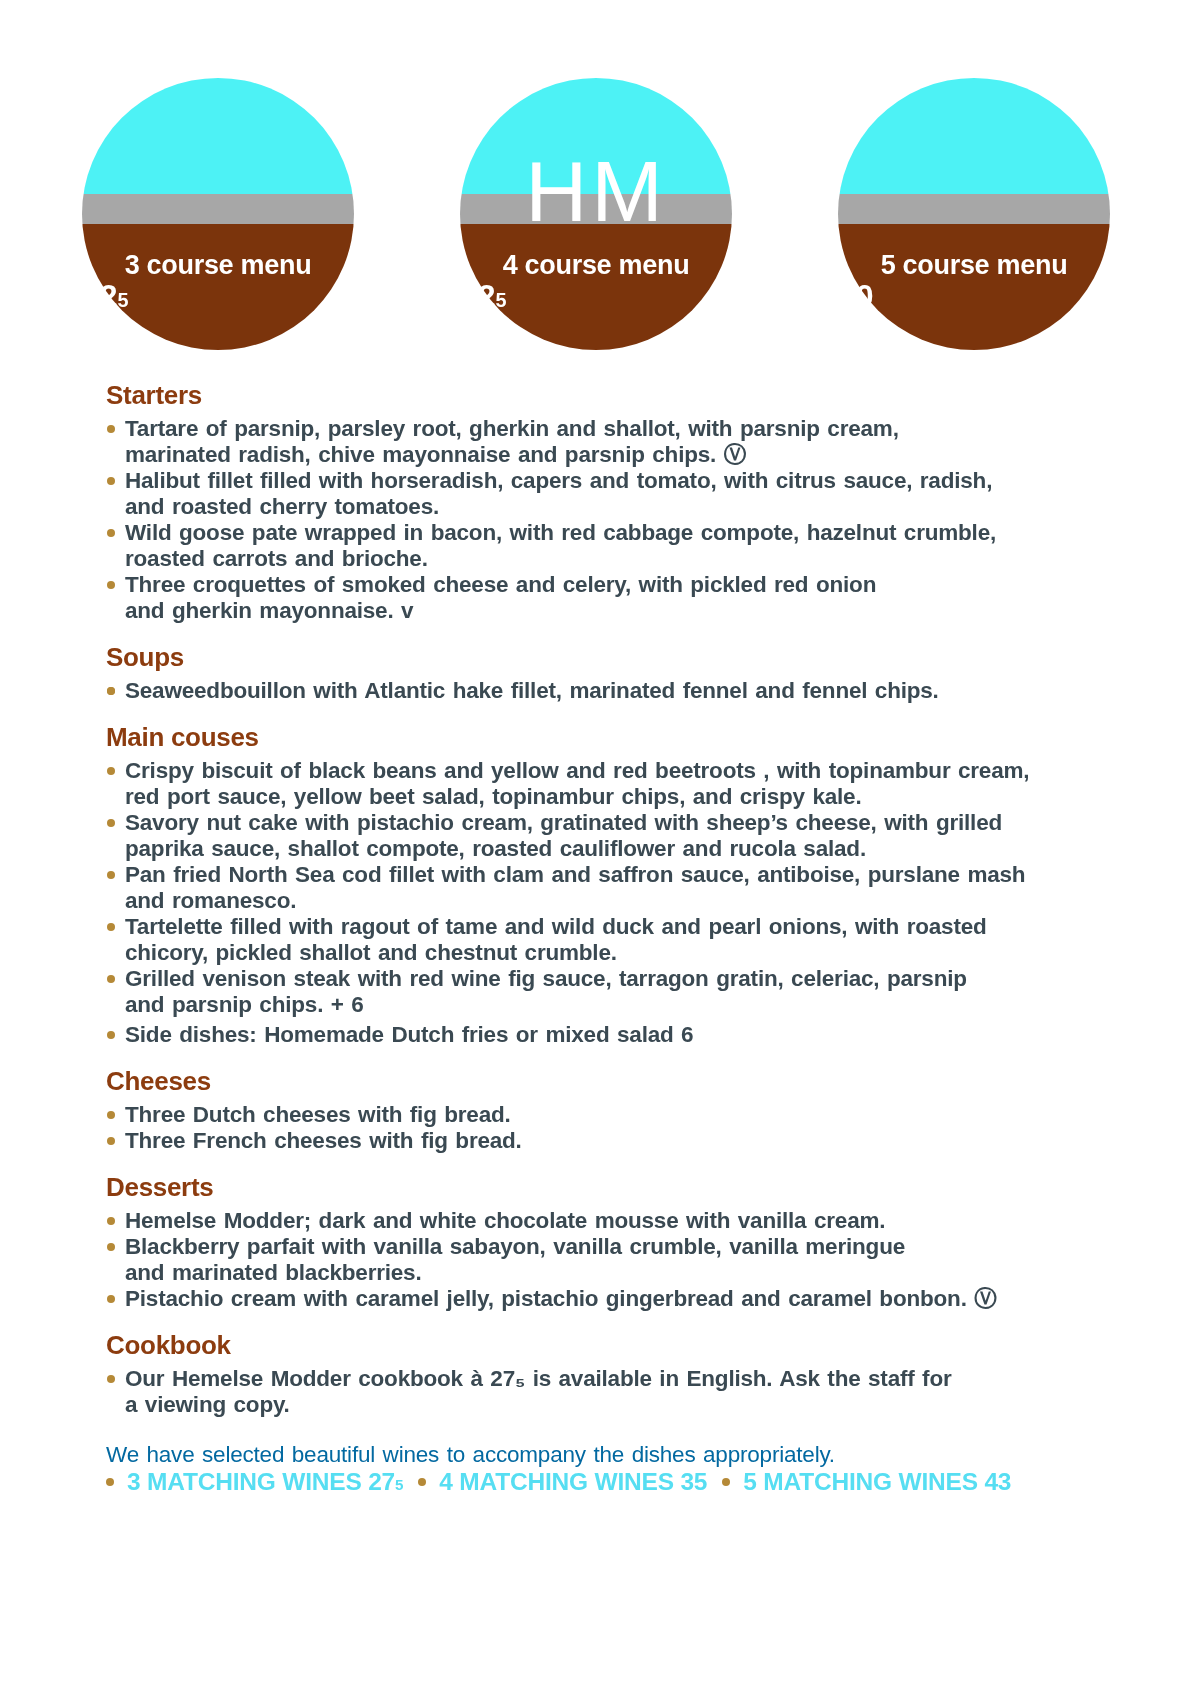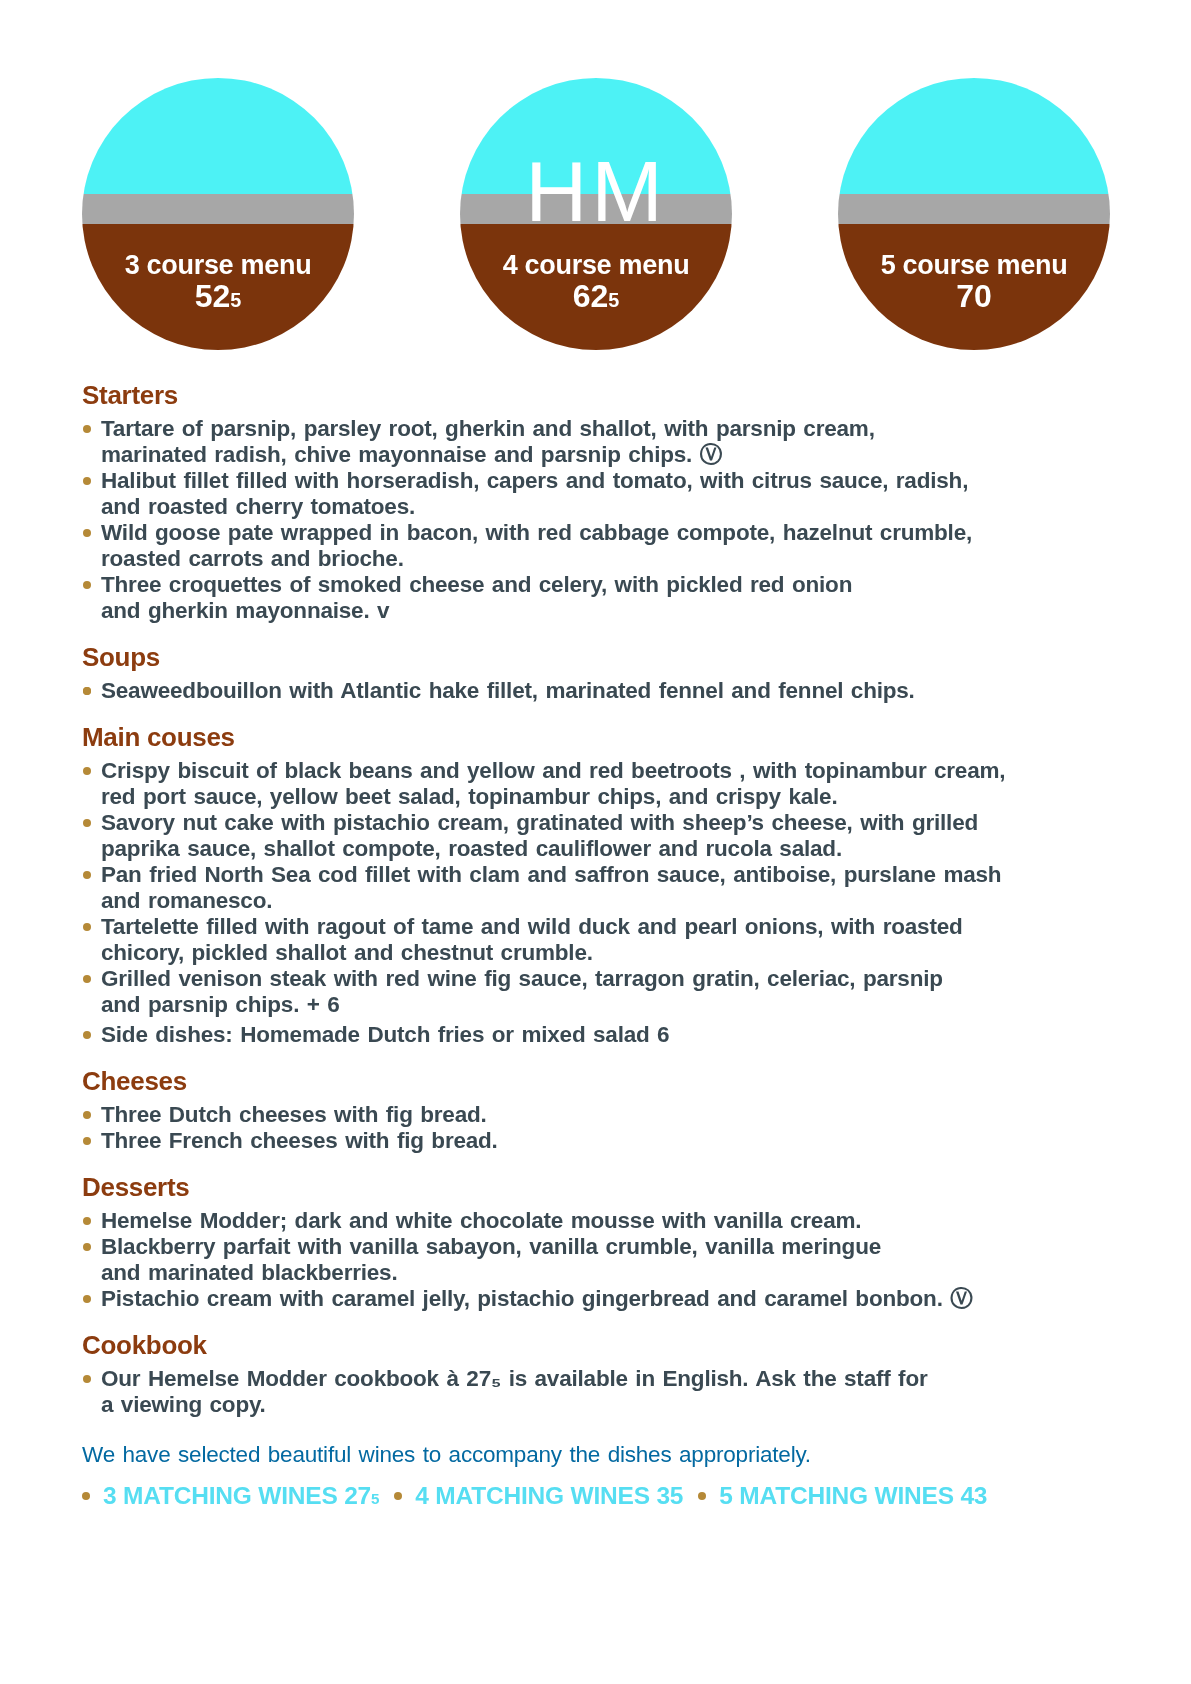--- a/index.html
+++ b/index.html
@@ -31,27 +31,27 @@
     letter-spacing:4px; line-height:1;margin-top:40px;
   }
   .circle .label {
     position:absolute; top:172px; left:0; width:100%;
     text-align:center;
     color:#ffffff; font-size:27px; font-weight:bold;
     letter-spacing:-0.3px;
   }
   .circle .price {
     position:absolute; top:200px; left:0; width:100%;
-    text-align:center;
+    text-align:left;
     color:#ffffff; font-size:32px; font-weight:bold;
   }
   .price .sub, .wine-text .sub { font-size:0.62em; }
 
   
-  .content { padding:12px 60px 0 82px; }
+  .content { padding:12px 60px 0 106px; }
   .section-title {
     color:#8C3C0F;
     font-size:26px; font-weight:bold; line-height:30px;
     letter-spacing:-0.3px;
     margin:18px 0 6px 0;
   }
   .item {
     position:relative;
     padding-left:19px;
     color:#3A4952;
@@ -68,21 +68,21 @@
   }
   
   .wine-intro {
     color:#0369a1;
     font-size:22.5px; line-height:26px;
     letter-spacing:-0.2px; word-spacing:1.5px;
     margin-top:24px;
   }
   .wine-row {
     display:flex; align-items:center; gap:15px;
-    margin-top:14px;
+    margin-top:0;
   }
   .wine-option { display:flex; align-items:center; gap:13px; }
   .wine-option .bullet { position:static; flex:0 0 auto; }
   .wine-text {
     color:#56DEF2;
     font-size:24.5px; font-weight:bold;
     letter-spacing:-0.2px;
   }
 </style>
 </head>

